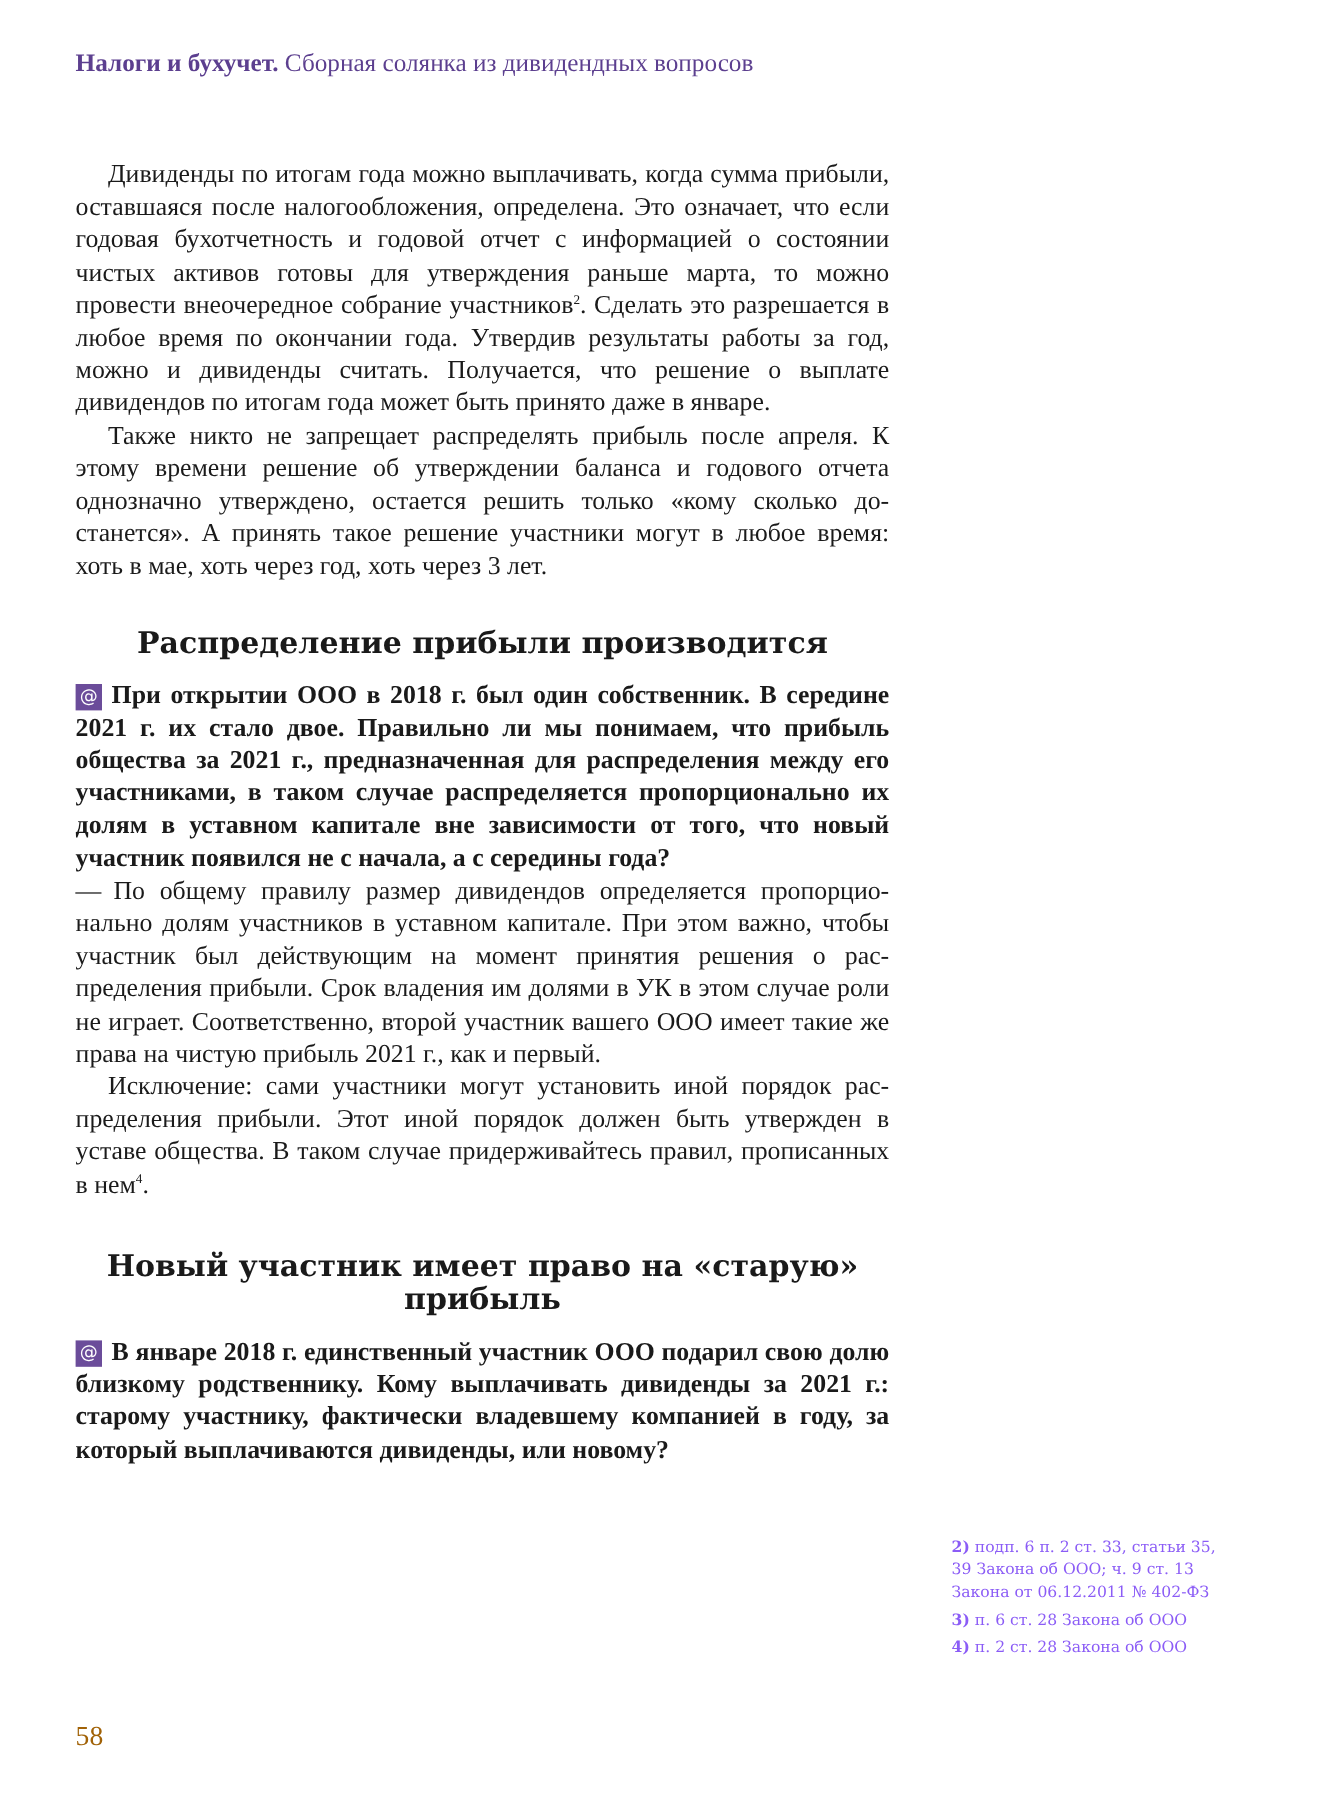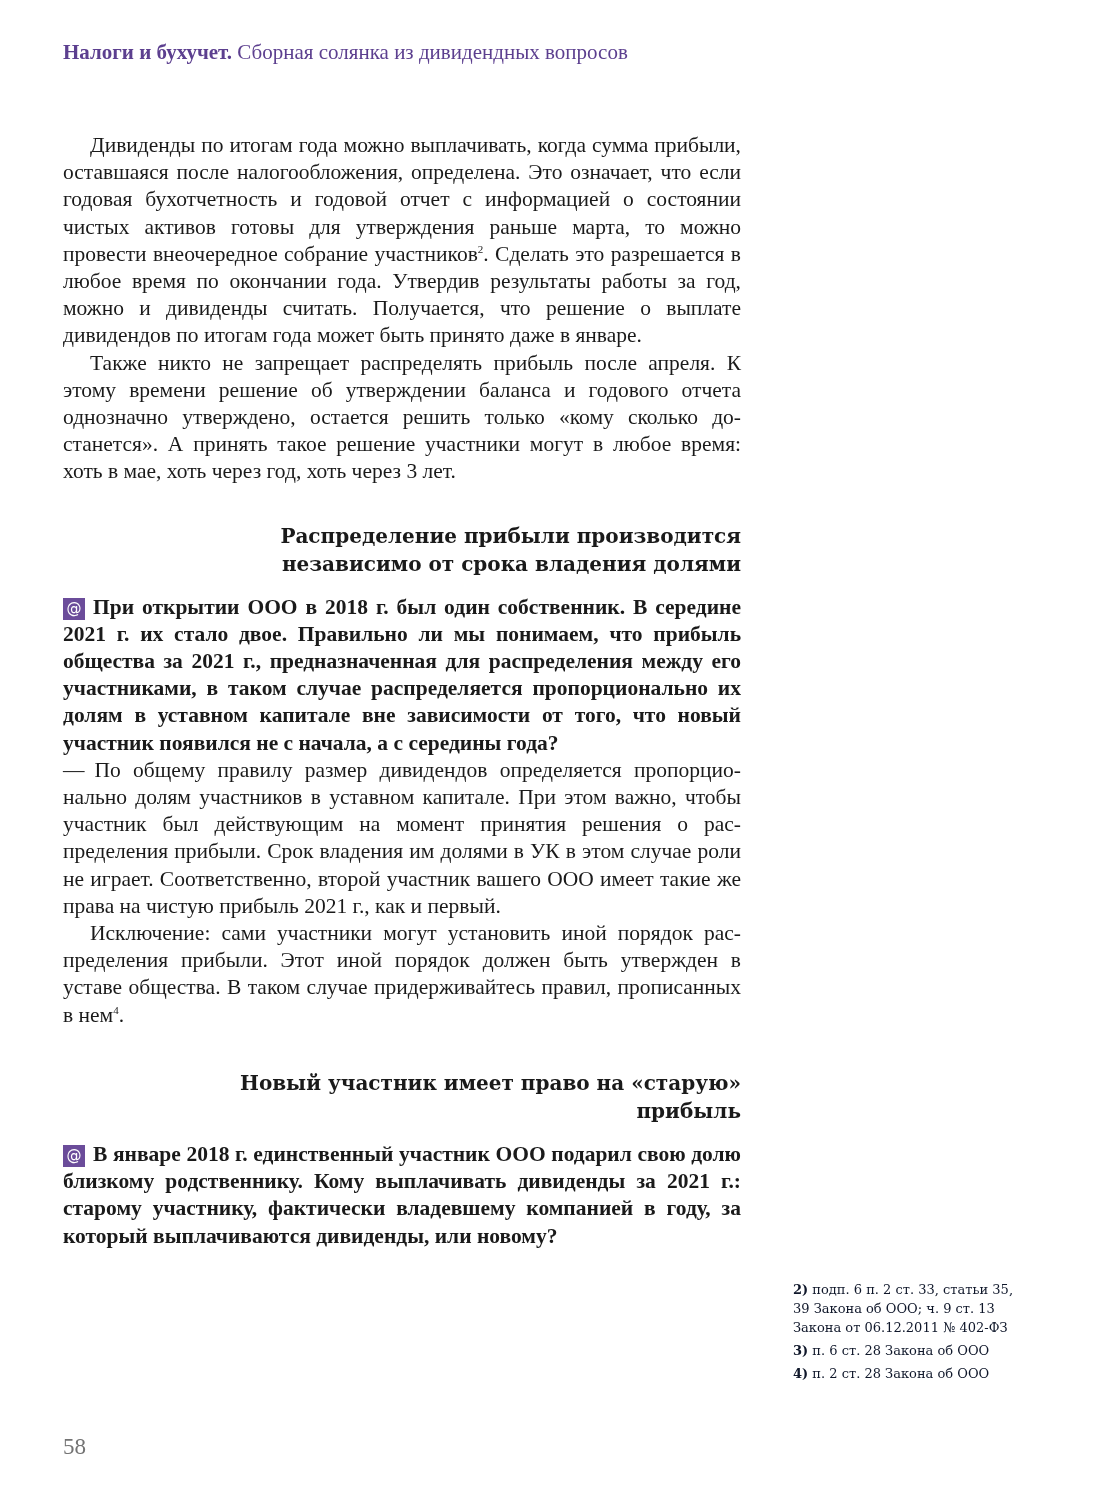--- a/index.html
+++ b/index.html
@@ -12,59 +12,58 @@
     .running-head .section { font-weight: bold; }
     .main {
       position: absolute; left: 63px; top: 132px; width: 678px;
       font-family: "Liberation Serif", serif; font-size: 21.5px; line-height: 27.2px;
       text-align: justify; hyphens: manual;
     }
     .main p { margin: 0; text-indent: 27px; }
     .main p.noindent { text-indent: 0; }
     .main sup { font-size: 11px; line-height: 0; vertical-align: 8px; }
     .heading {
-      font-family: "DejaVu Serif", serif; font-weight: bold; font-size: 20px;
-      line-height: 28px; text-align: right; margin: 0;
+      font-family: "DejaVu Serif", serif; font-weight: bold; font-size: 25px;
+      line-height: 28px; text-align: center; margin: 0;
     }
     .h1 { margin-top: 36px; margin-bottom: 16px; }
     .h2 { margin-top: 40px; margin-bottom: 16px; }
     .question { font-weight: bold; text-indent: 0 !important; }
     .at-icon {
       display: inline-block; width: 22px; height: 22px; background: #6b4c9a;
       color: #ffffff; font-family: "DejaVu Sans", sans-serif; font-size: 15px;
       line-height: 21px; text-align: center; vertical-align: 1px; margin-right: 8px;
       font-weight: normal; text-indent: 0;
     }
     .answer-dash { margin-right: 10px; }
     .footnotes {
       position: absolute; left: 793px; top: 1280px; width: 240px;
-      font-family: "DejaVu Serif", serif; font-size: 13px; line-height: 19px; color: #0f172a;
+      font-family: "DejaVu Serif", serif; font-size: 13px; line-height: 19px; color: #8b5cf6;
     }
     .footnotes .fn { margin: 0 0 4px 0; }
     .footnotes .fn-num { font-weight: bold; }
     .page-number {
       position: absolute; left: 63px; top: 1434px;
-      font-family: "Liberation Serif", serif; font-size: 23px; color: #737373;
+      font-family: "Liberation Serif", serif; font-size: 23px; color: #a16207;
     }
   </style>
 </head>
 <body>
 
 <div class="running-head">
   <span class="section">Налоги и бухучет.</span>
   <span>Сборная солянка из дивидендных вопросов</span>
 </div>
 
 <div class="main">
   <p><span>Дивиденды по итогам года можно выплачивать, когда сумма при­были, оставшаяся после налогообложения, определена. Это означа­ет, что если годовая бухотчетность и годовой отчет с информацией о состоянии чистых активов готовы для утверждения раньше марта, то можно провести внеочередное собрание участников</span><sup>2</sup><span>. Сделать это разрешается в любое время по окончании года. Утвердив результа­ты работы за год, можно и дивиденды считать. Получается, что ре­шение о выплате дивидендов по итогам года может быть принято даже в январе.</span></p>
   <p>Также никто не запрещает распределять прибыль после апреля. К этому времени решение об утверждении баланса и годового отчета однозначно утверждено, остается решить только «кому сколько до­станется». А принять такое решение участники могут в любое вре­мя: хоть в мае, хоть через год, хоть через 3 лет.</p>
 
   <h2 class="heading h1">
     <span>Распределение прибыли производится</span><br>
-    <span>независимо от срока владения долями</span>
   </h2>
   <p class="question"><span class="at-icon">@</span><span>При открытии ООО в 2018 г. был один собственник. В середи­не 2021 г. их стало двое. Правильно ли мы понимаем, что при­быль общества за 2021 г., предназначенная для распределения между его участниками, в таком случае распределяется пропор­ционально их долям в уставном капитале вне зависимости от того, что новый участник появился не с начала, а с середины года?</span></p>
   <p class="noindent"><span class="answer-dash">—</span><span>По общему правилу размер дивидендов определяется пропорцио­нально долям участников в уставном капитале. При этом важно, что­бы участник был действующим на момент принятия решения о рас­пределения прибыли. Срок владения им долями в УК в этом случае роли не играет. Соответственно, второй участник вашего ООО име­ет такие же права на чистую прибыль 2021 г., как и первый.</span></p>
   <p><span>Исключение: сами участники могут установить иной порядок рас­пределения прибыли. Этот иной порядок должен быть утвержден в уставе общества. В таком случае придерживайтесь правил, пропи­санных в нем</span><sup>4</sup><span>.</span></p>
 
   <h2 class="heading h2">
     <span>Новый участник имеет право на «старую»</span><br>
     <span>прибыль</span>
   </h2>
   <p class="question"><span class="at-icon">@</span><span>В январе 2018 г. единственный участник ООО подарил свою долю близкому родственнику. Кому выплачивать дивиденды за 2021 г.: старому участнику, фактически владевшему компани­ей в году, за который выплачиваются дивиденды, или новому?</span></p>

